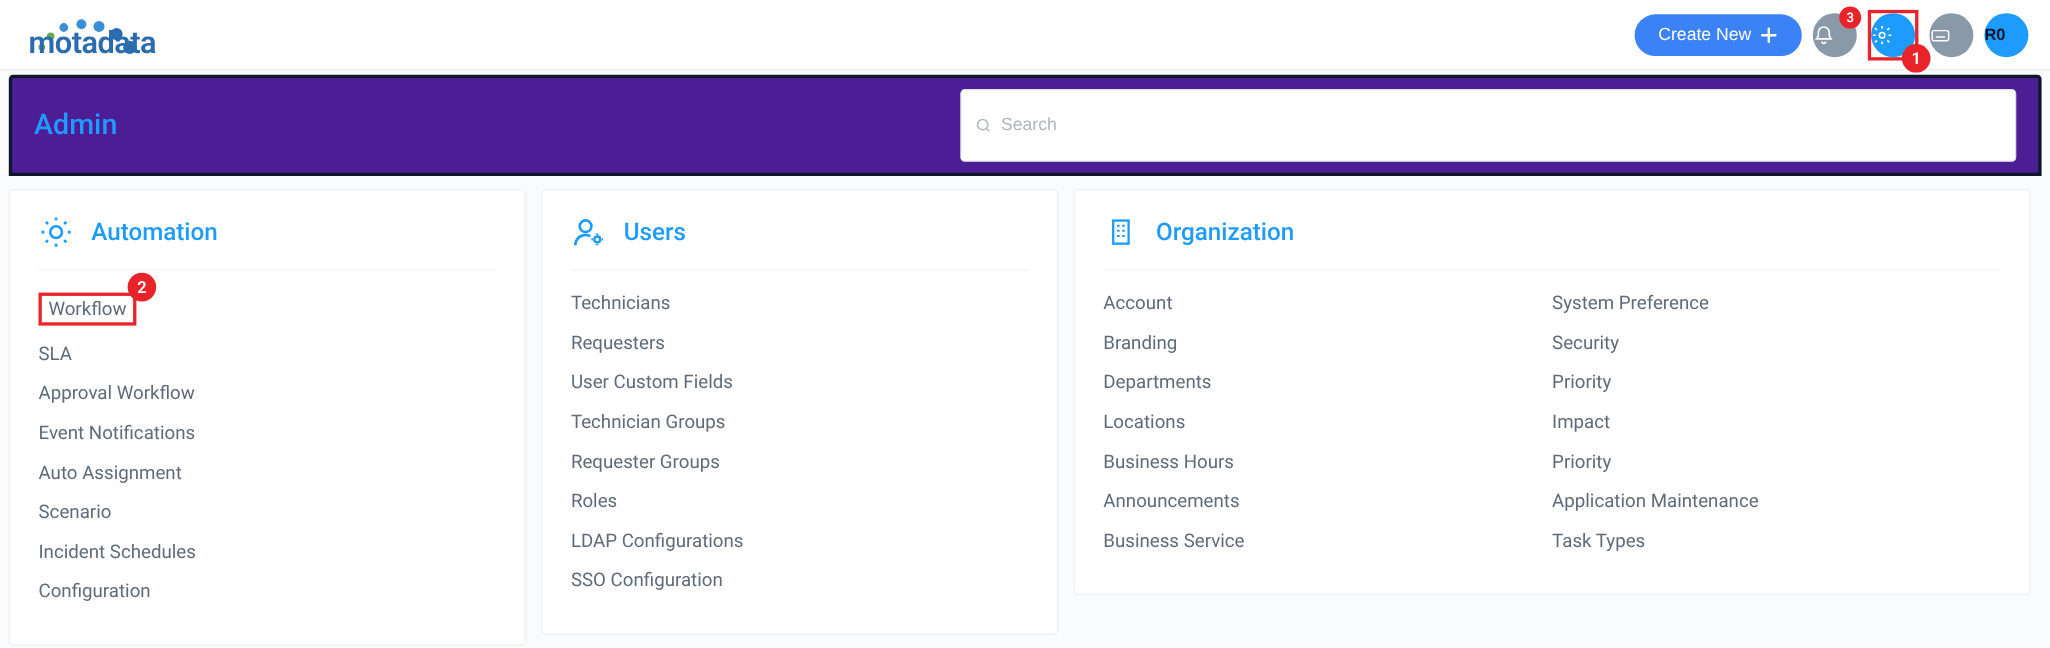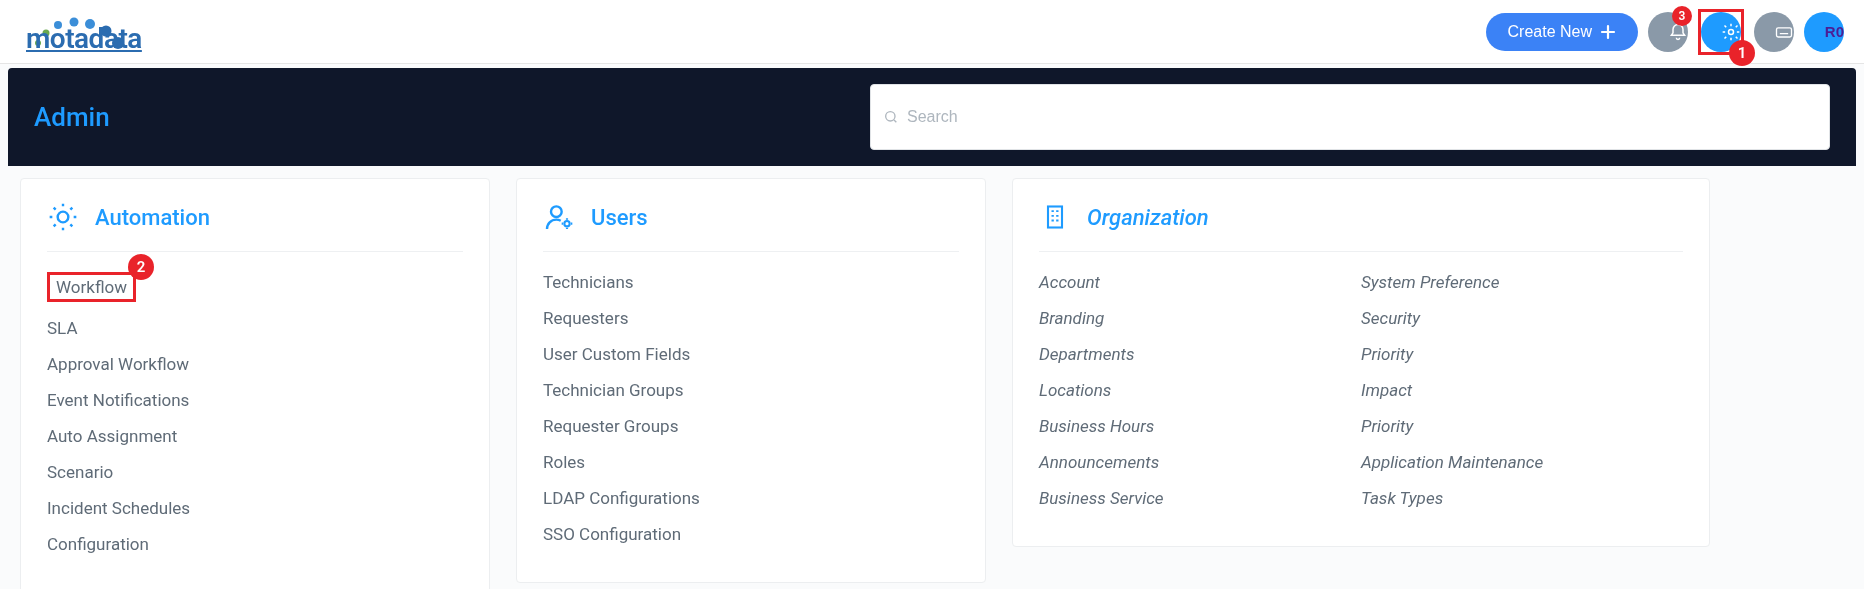--- a/index.html
+++ b/index.html
@@ -17,21 +17,20 @@
     background: #fff;
     border-bottom: 1px solid #e5e5e5;
     height: 64px;
   }
   .logo-wrap { display:flex; align-items:center; }
   .logo-text {
     font-size: 28px;
     font-weight: 600;
     color: #2b6cb0;
     letter-spacing: -0.5px;
-    text-decoration: underline;
   }
   .logo-dots { margin-bottom:-6px; }
   .topbar-right {
     display: flex;
     align-items: center;
     gap: 10px;
   }
   .create-btn {
     background: #3b82f6;
     color: #fff;
@@ -45,25 +44,25 @@
     gap: 8px;
     cursor: pointer;
   }
   .circle-btn {
     width: 40px;
     height: 40px;
     border-radius: 50%;
     background: #8a99a8;
     display: flex;
     align-items: center;
-    justify-content: flex-end;
+    justify-content: flex-start;
     cursor: pointer;
     position: relative;
     border:none;
-    color:#4c1d95;
+    color:#0f172a;
   }
   .circle-btn.blue { background: #1e9bff; }
   .circle-btn.avatar { background: #1e9bff; font-weight:600; font-size:15px; }
   .red-box {
     border: 3px solid #e9232a;
     padding: 0;
     display:inline-flex;
     position:relative;
   }
   .num-badge {
@@ -86,22 +85,22 @@
     width:20px;height:20px;
     display:flex;align-items:center;justify-content:center;
     font-size:12px;font-weight:600;
   }
 
   .subbar {
     display:flex;
     align-items:center;
     justify-content:space-between;
     padding: 10px 20px 10px 20px;
-    background:#0f172a;
-    border:6px solid #0f172a;
+    background:#4c1d95;
+    border:3px solid #0f172a;
     margin: 4px 8px 0 8px;
     border-radius:4px 4px 0 0;
   }
   .page-title {
     color:#1e9bff;
     font-size:26px;
     font-weight:500;
   }
   .search-wrap {
     flex:1;
@@ -125,24 +124,23 @@
     gap:14px;
     padding: 12px 8px;
     align-items:flex-start;
   }
   .card {
     background:#fff;
     border:1px solid #eceef0;
     border-radius:4px;
     padding: 22px 26px;
     flex-shrink:0;
-    margin-left:12px;
   }
   .card.small { width: 470px; }
-  .card.large { width: 698px; font-style: italic; }
+  .card.large { width: 870px; }
   .card-header {
     display:flex;
     align-items:center;
     gap:16px;
     padding-bottom:18px;
     border-bottom:1px solid #eef0f2;
     margin-bottom:20px;
   }
   .card-title {
     color:#1e9bff;

